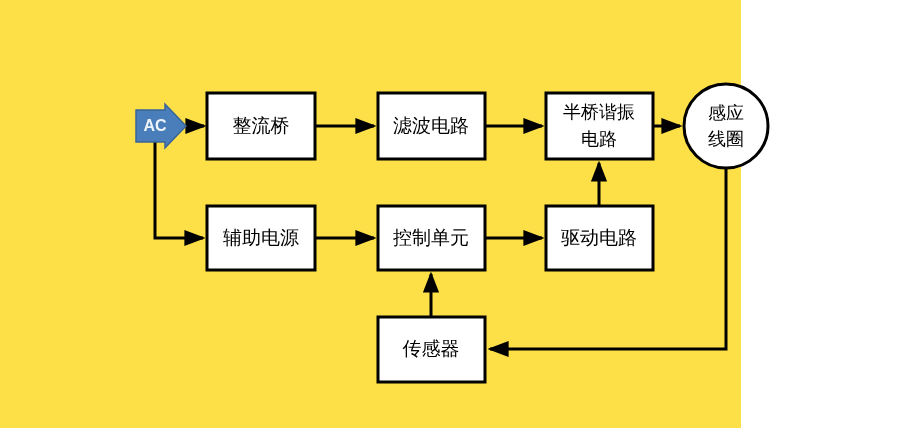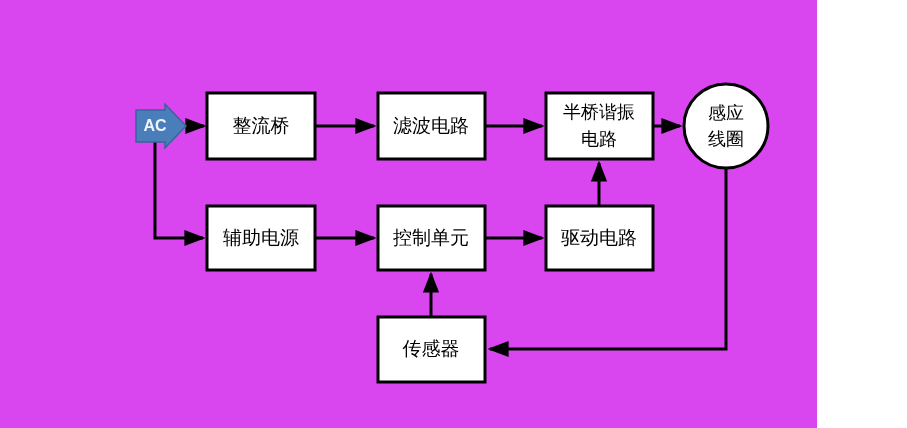--- a/index.html
+++ b/index.html
@@ -8,23 +8,23 @@
     background: #ffffff;
   }
   body {
     width: 907px;
     height: 428px;
     font-family: "Liberation Sans", sans-serif;
     overflow: hidden;
   }
   #diagram-root {
     position: relative;
-    width: 817px;
+    width: 741px;
     height: 428px;
-    background: #d946ef;
+    background: #fde047;
   }
   svg#diagram-svg {
     position: absolute;
     left: 0;
     top: 0;
     width: 907px;
     height: 428px;
   }
   .node-box {
     fill: #ffffff;

